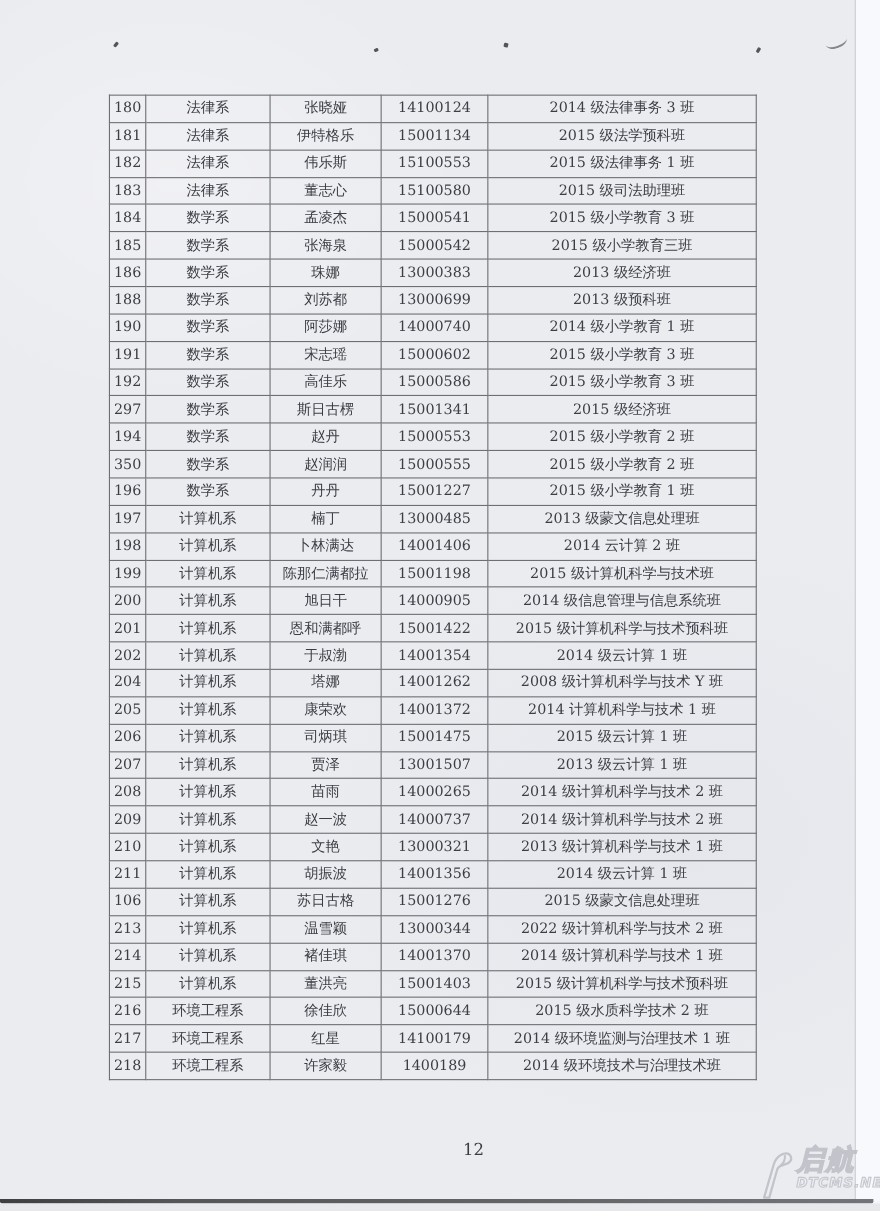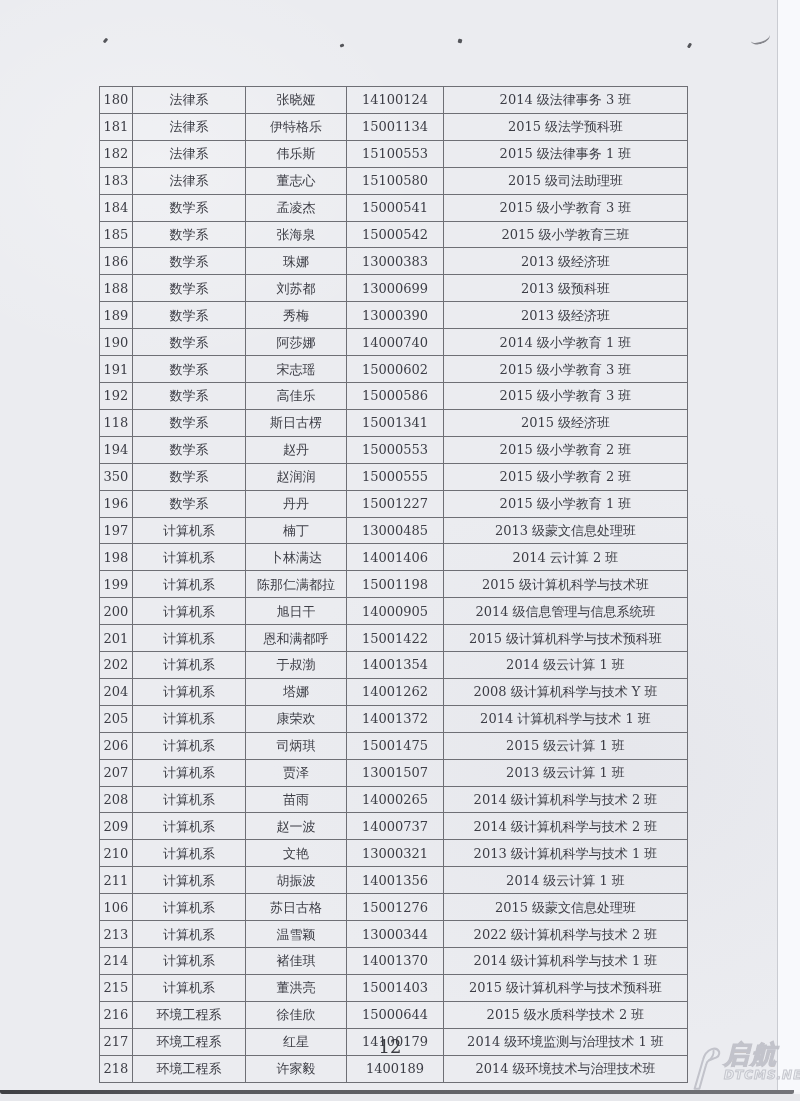--- a/index.html
+++ b/index.html
@@ -30,39 +30,39 @@
     background:linear-gradient(to right, #3e3f43 0%, #55565a 20%, #636468 60%, #737479 100%);
     border-radius:0 0 2px 2px;
   }
   .below-edge {
     position:absolute; left:0; top:1094px; width:800px; height:7px;
     background:#e7e8ec;
   }
   
   table.roster {
     position:absolute; left:99px; top:86px;
-    width:588px; height:997px;
+    width:588px; height:896px;
     border-collapse:collapse; table-layout:fixed;
   }
   table.roster td {
     border:1px solid #6e6f75;
     text-align:center; vertical-align:middle;
     font-size:13px; color:#3c3d45; line-height:1;
     padding:0 2px;
     overflow:hidden; white-space:nowrap;
   }
   col.c-no    { width:33px; }
   col.c-dept  { width:113px; }
   col.c-name  { width:101px; }
   col.c-id    { width:97px; }
   col.c-class { width:244px; }
   
   .page-number {
     position:absolute; left:340px; top:1036px; width:100px;
-    text-align:center; font-size:18px; color:#3b3c42;
+    text-align:right; font-size:15px; color:#3b3c42;
   }
   
   .speck { position:absolute; background:#54555a; border-radius:1px; }
   .speck.s1 { left:104px; top:38px;  width:3px; height:5px; transform:rotate(38deg); }
   .speck.s2 { left:340px; top:44px;  width:4px; height:3px; transform:rotate(-20deg); }
   .speck.s3 { left:458px; top:39px;  width:4px; height:4px; transform:rotate(15deg); }
   .speck.s4 { left:688px; top:43px;  width:3px; height:5px; transform:rotate(30deg); }
   .speck.s5 {
     left:750px; top:32px; width:20px; height:12px; background:none; border-radius:50%;
     border-bottom:2px solid #85868c; transform:rotate(-18deg);
@@ -163,27 +163,20 @@
           <td>2013 级经济班</td>
         </tr>
         <tr>
           <td>188</td>
           <td>数学系</td>
           <td>刘苏都</td>
           <td>13000699</td>
           <td>2013 级预科班</td>
         </tr>
         <tr>
-          <td>189</td>
-          <td>数学系</td>
-          <td>秀梅</td>
-          <td>13000390</td>
-          <td>2013 级经济班</td>
-        </tr>
-        <tr>
           <td>190</td>
           <td>数学系</td>
           <td>阿莎娜</td>
           <td>14000740</td>
           <td>2014 级小学教育 1 班</td>
         </tr>
         <tr>
           <td>191</td>
           <td>数学系</td>
           <td>宋志瑶</td>
@@ -191,21 +184,21 @@
           <td>2015 级小学教育 3 班</td>
         </tr>
         <tr>
           <td>192</td>
           <td>数学系</td>
           <td>高佳乐</td>
           <td>15000586</td>
           <td>2015 级小学教育 3 班</td>
         </tr>
         <tr>
-          <td>118</td>
+          <td>297</td>
           <td>数学系</td>
           <td>斯日古楞</td>
           <td>15001341</td>
           <td>2015 级经济班</td>
         </tr>
         <tr>
           <td>194</td>
           <td>数学系</td>
           <td>赵丹</td>
           <td>15000553</td>

